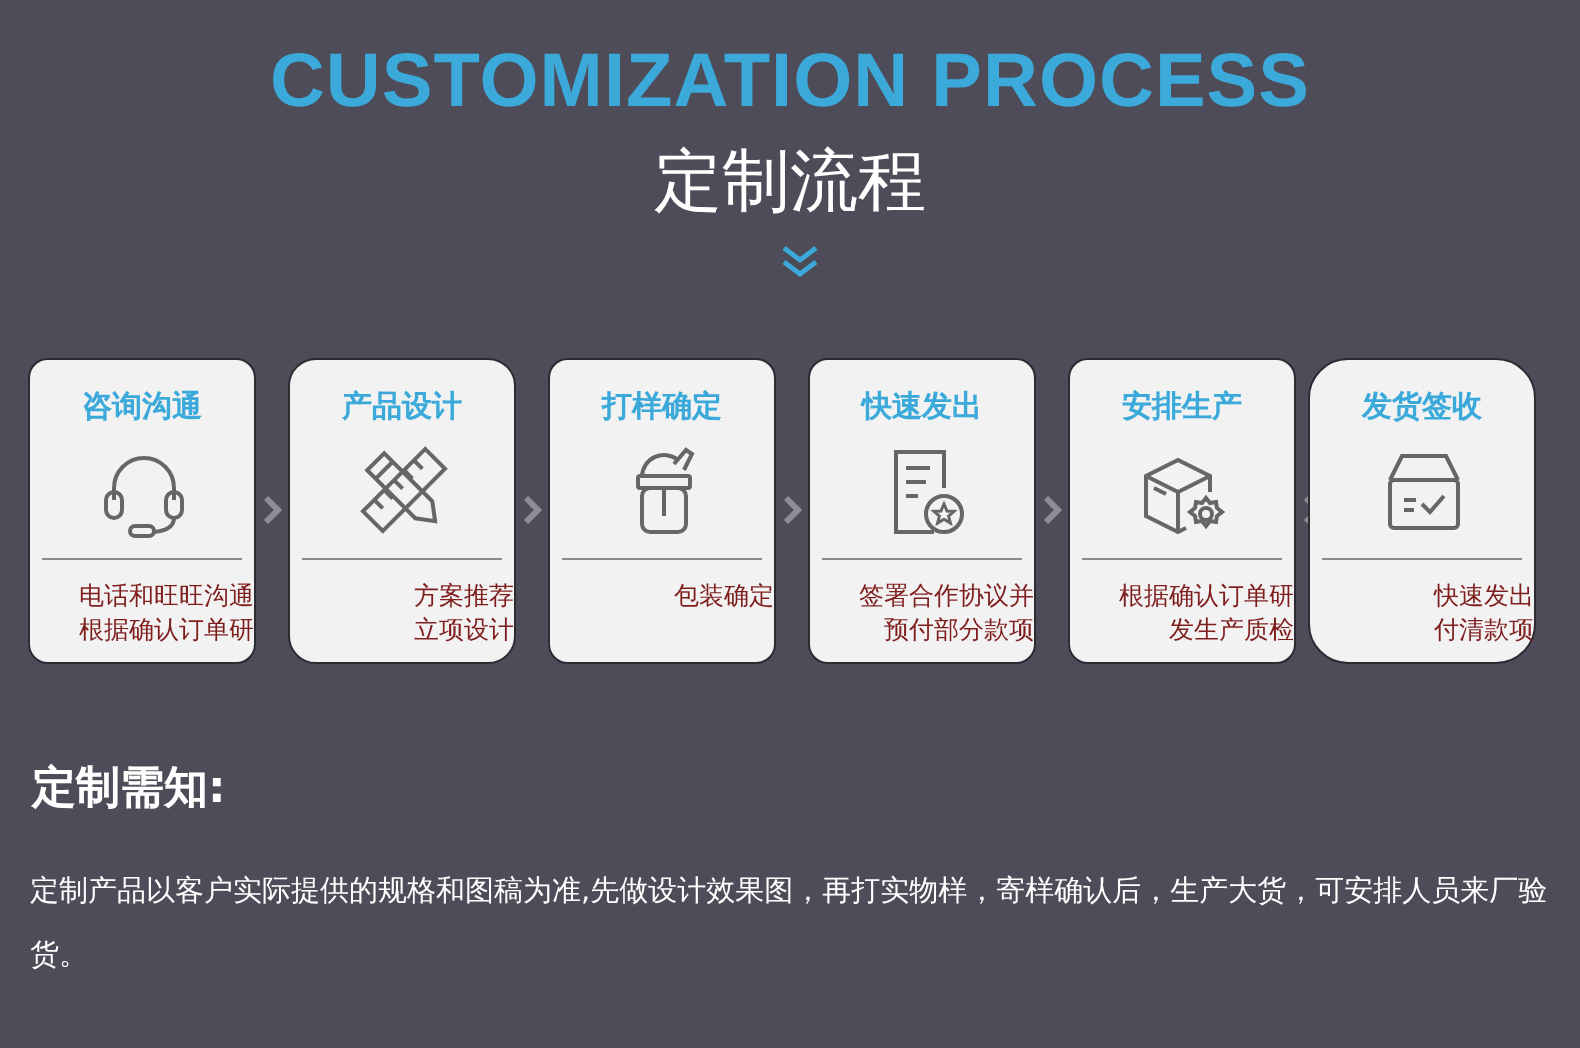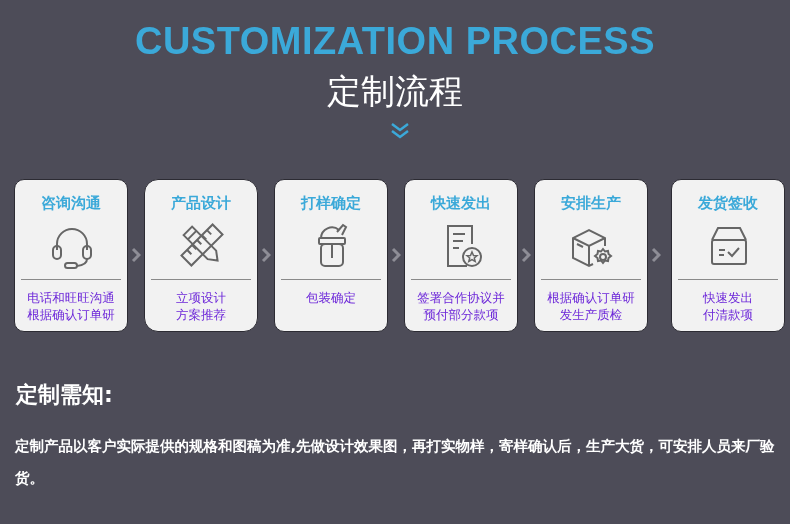--- a/index.html
+++ b/index.html
@@ -5,24 +5,24 @@
   html,body{margin:0;padding:0;}
   body{width:790px;height:524px;background:#4d4c58;overflow:hidden;position:relative;font-family:"DejaVu Sans","Liberation Sans",sans-serif;}
   .title-en{position:absolute;top:20px;left:0;width:790px;text-align:center;color:#3ba9d9;font-family:"Liberation Sans",sans-serif;font-weight:bold;font-size:38px;letter-spacing:0.5px;line-height:42px;}
   .title-cn{position:absolute;top:74px;left:0;width:790px;text-align:center;color:#ffffff;font-size:34px;line-height:34px;}
   .chev{position:absolute;top:120px;left:389px;width:22px;height:22px;}
   .cards{position:absolute;top:179px;left:14px;}
   .card{position:absolute;top:0;width:114px;height:153px;background:#f2f2f2;border:1.5px solid #2c2b33;border-radius:10px;box-sizing:border-box;}
   .card .head{position:absolute;top:13px;left:0;width:100%;text-align:center;color:#3ba9d9;font-weight:bold;font-size:15px;line-height:20px;}
   .card .ico{position:absolute;top:40px;left:32px;width:50px;height:50px;}
   .card .rule{position:absolute;top:99px;left:6px;right:6px;height:1px;background:#8a8a8a;}
-  .card .desc{position:absolute;top:109px;left:0;width:100%;text-align:center;color:#6d28d9;font-size:12.5px;line-height:17px;}
+  .card .desc{position:absolute;top:109px;left:0;width:100%;text-align:right;color:#7f1d1d;font-size:12.5px;line-height:17px;}
   .arrow{position:absolute;top:68px;width:10px;height:16px;}
   .notice-title{position:absolute;top:380px;left:16px;color:#fff;font-weight:bold;font-size:22px;line-height:30px;}
-  .notice-body{position:absolute;top:430px;left:15px;width:770px;color:#fff;font-weight:bold;font-size:14.5px;line-height:32px;}
+  .notice-body{position:absolute;top:430px;left:15px;width:770px;color:#fff;font-weight:normal;font-size:14.5px;line-height:32px;}
 </style>
 </head>
 <body>
 
 <div class="title-en">CUSTOMIZATION PROCESS</div>
 <div class="title-cn">定制流程</div>
 <svg class="chev" viewBox="0 0 22 22">
   <polyline points="3,4 11,10 19,4" fill="none" stroke="#3ba9d9" stroke-width="2.4"></polyline>
   <polyline points="3,11 11,17 19,11" fill="none" stroke="#3ba9d9" stroke-width="2.4"></polyline>
 </svg>
@@ -59,22 +59,22 @@
           <line x1="18" y1="32" x2="24" y2="32"></line>
           <line x1="18" y1="39" x2="24" y2="39"></line>
       </g>
       <g transform="rotate(-45 25 25)">
         <path d="M19 5 h12 v34 l-6 8 l-6 -8 z"></path>
         <line x1="19" y1="11" x2="31" y2="11"></line>
       </g>
     </svg>
     <div class="rule"></div>
     <div class="desc">
+      <div>方案推荐</div>
       <div>立项设计</div>
-      <div>方案推荐</div>
     </div>
   </div>
   <svg class="arrow" style="left:247px;" viewBox="0 0 10 16">
       <polyline points="2,2 8,8 2,14" fill="none" stroke="#8e8d96" stroke-width="3"></polyline>
     </svg>
 
   <div class="card" style="left:260px;">
     <div class="head">打样确定</div>
     <svg class="ico" viewBox="0 0 50 50" fill="none" stroke="#666" stroke-width="2">
       <path d="M14 18 a11 11 0 0 1 18 -8"></path>
@@ -125,21 +125,21 @@
     <div class="rule"></div>
     <div class="desc">
       <div>根据确认订单研</div>
       <div>发生产质检</div>
     </div>
   </div>
   <svg class="arrow" style="left:637px;" viewBox="0 0 10 16">
       <polyline points="2,2 8,8 2,14" fill="none" stroke="#8e8d96" stroke-width="3"></polyline>
     </svg>
 
-  <div class="card" style="left:657px;">
+  <div class="card" style="left:640px;border-radius:20px;">
     <div class="head">发货签收</div>
     <svg class="ico" viewBox="0 0 50 50" fill="none" stroke="#666" stroke-width="2">
       <path d="M8 20 L14 8 H36 L42 20"></path>
       <rect x="8" y="20" width="34" height="24" rx="2"></rect>
       <line x1="15" y1="30" x2="21" y2="30"></line>
       <line x1="15" y1="35" x2="20" y2="35"></line>
       <polyline points="24,32 28,36 35,28"></polyline>
     </svg>
     <div class="rule"></div>
     <div class="desc">

